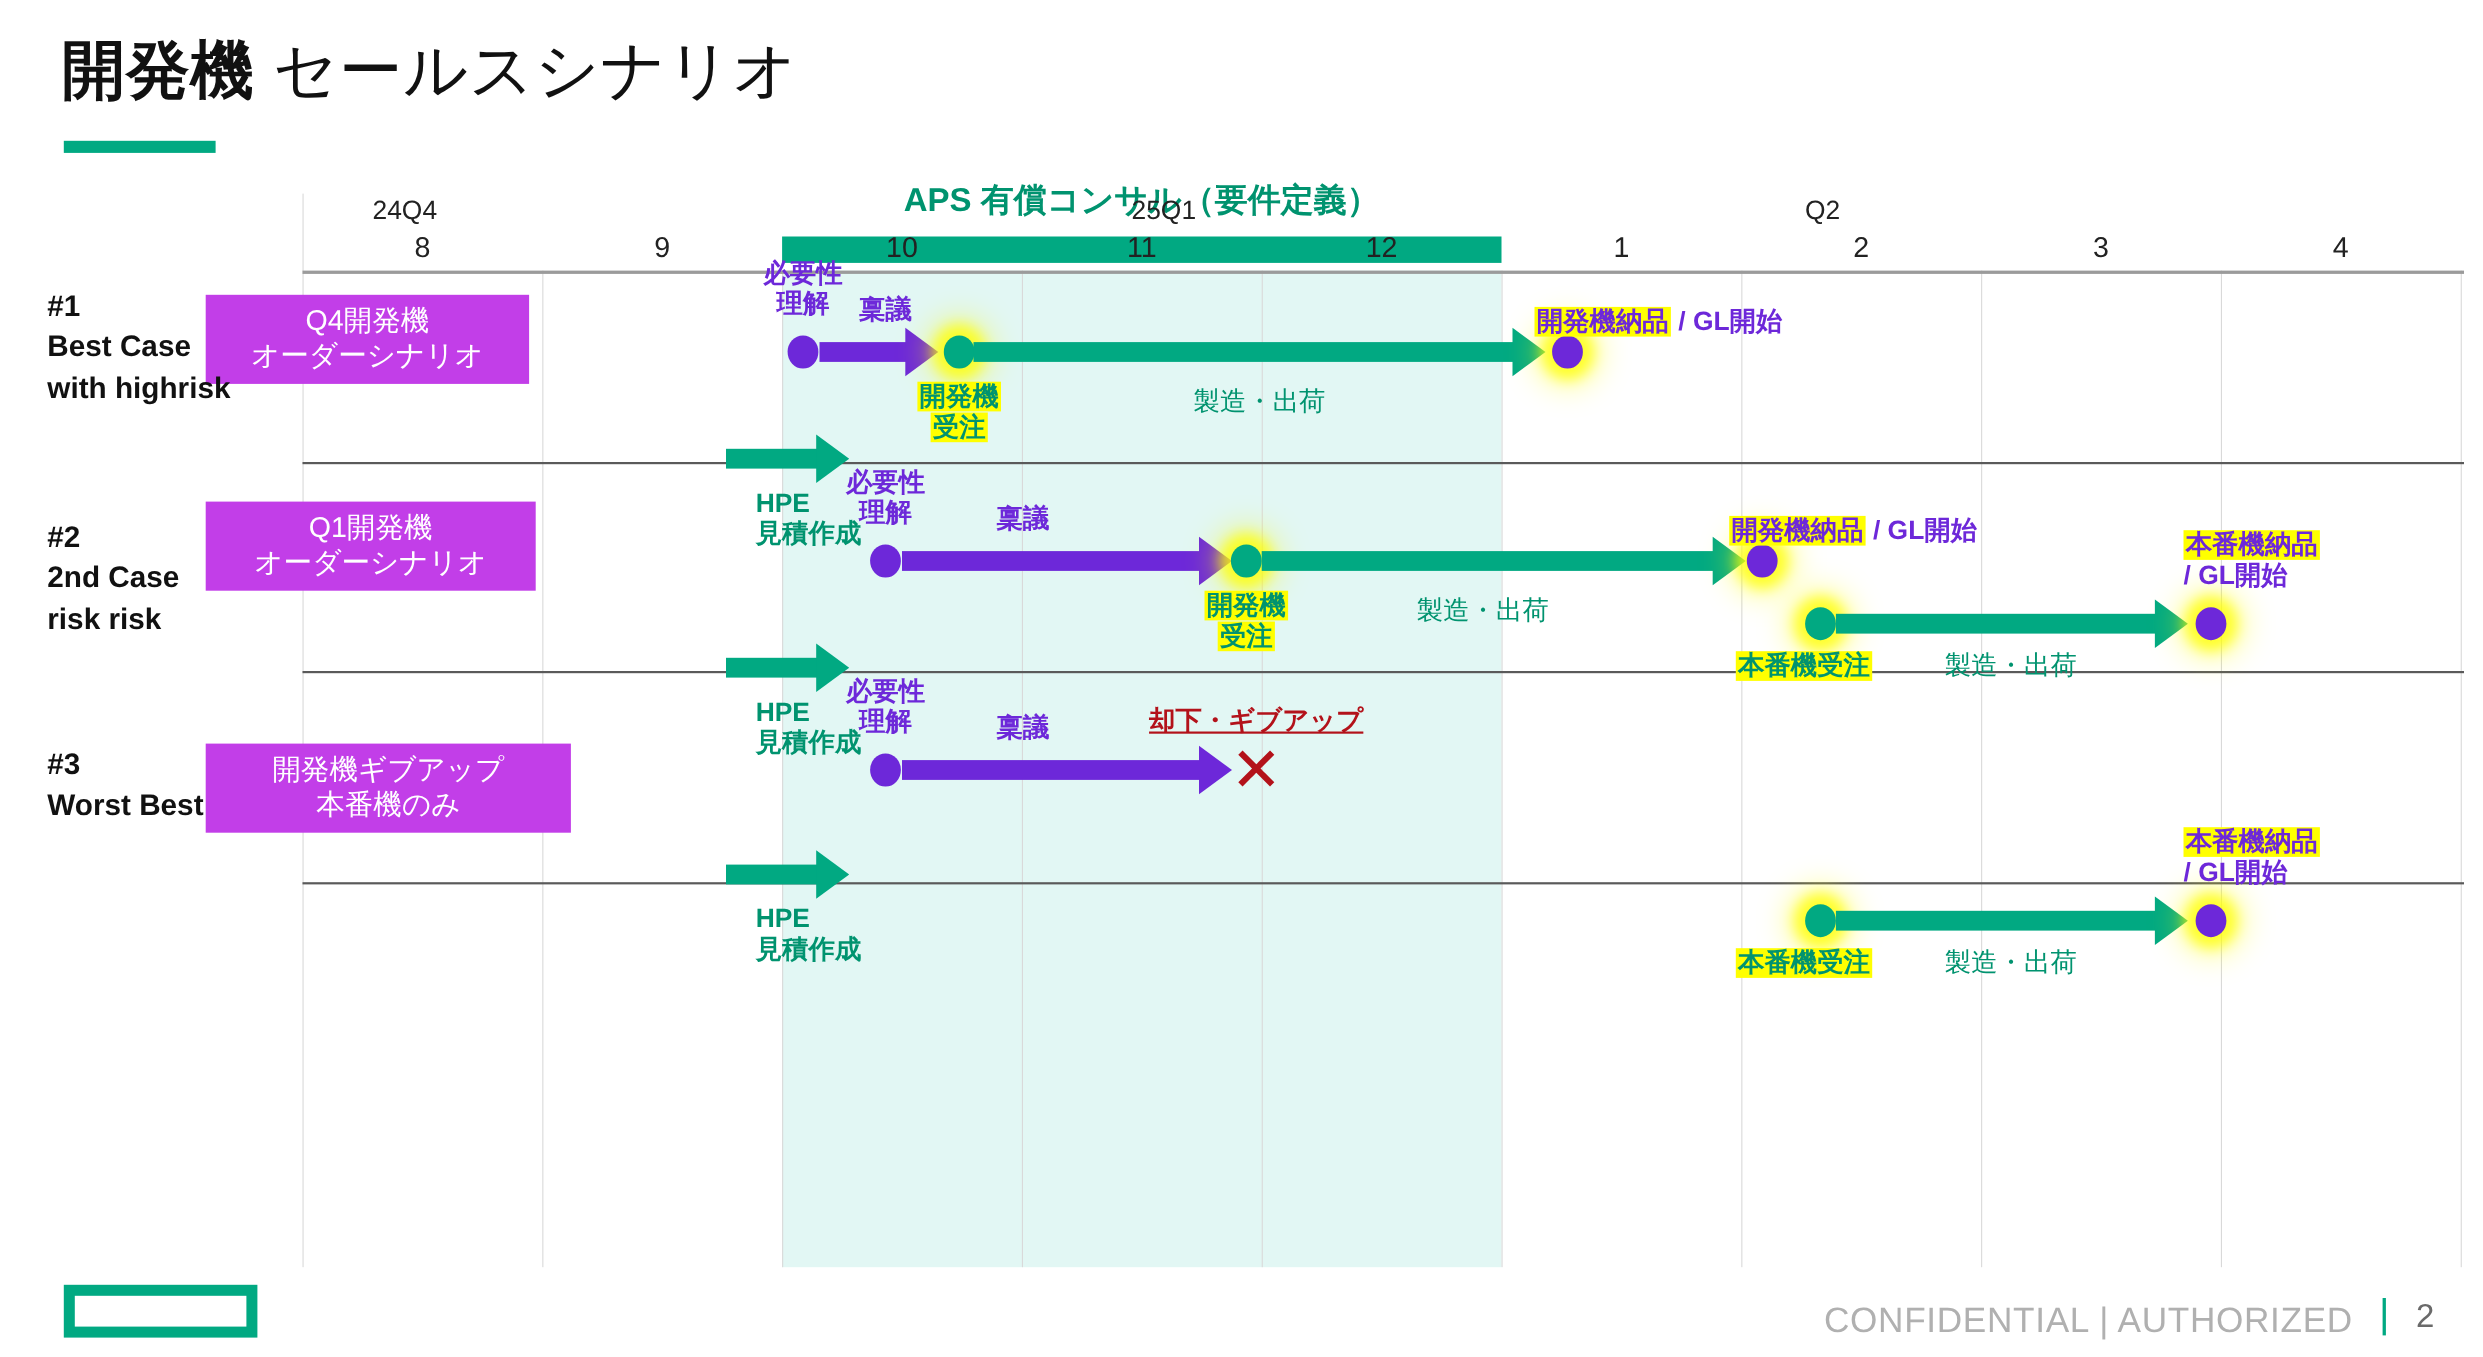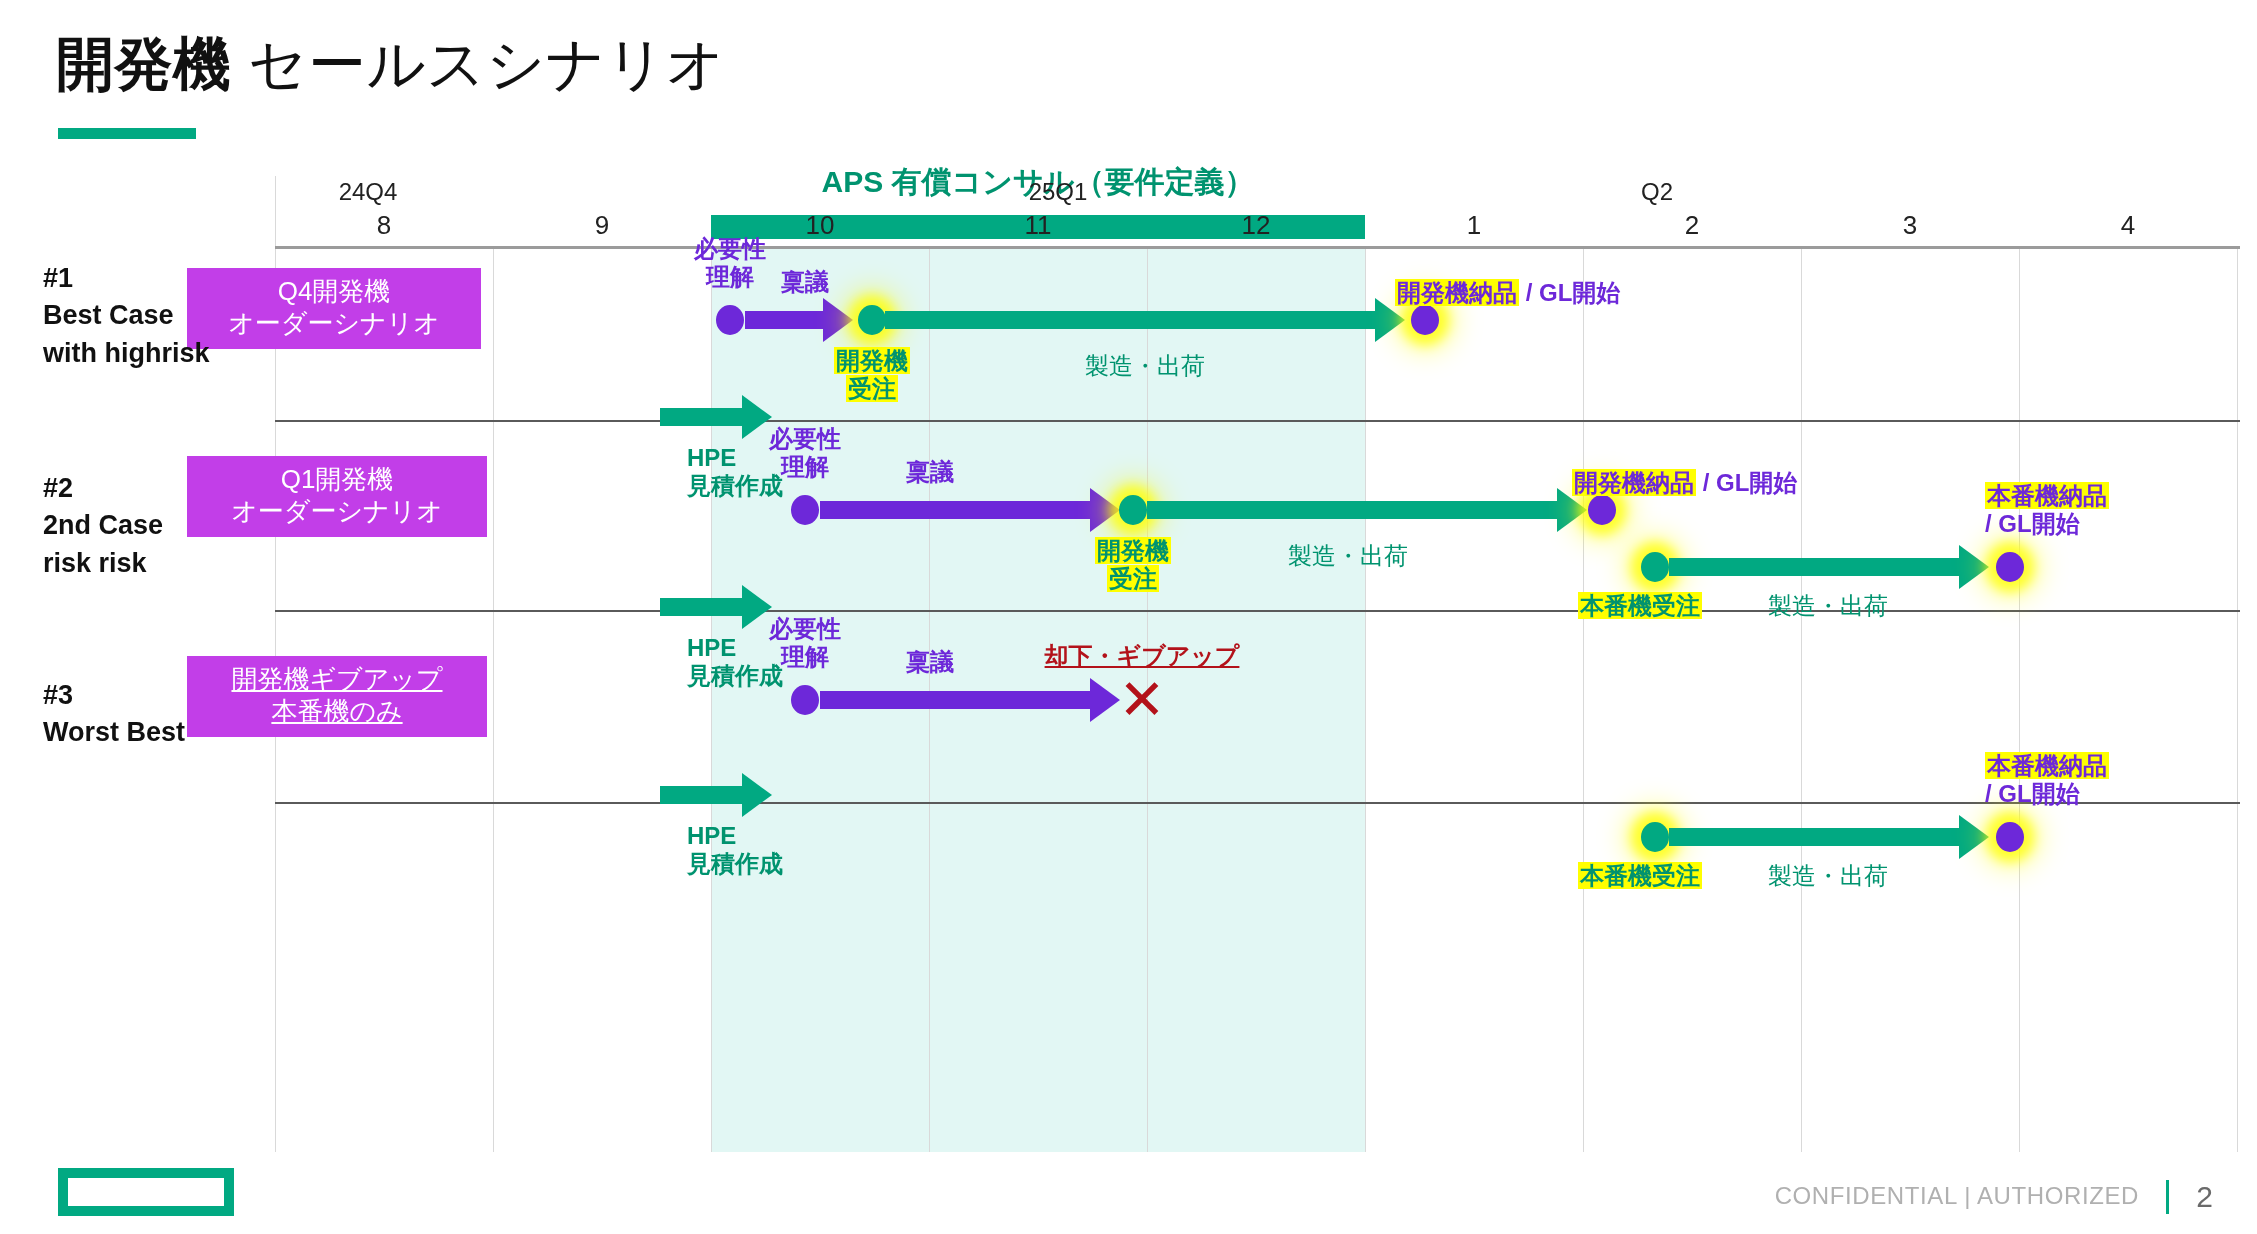--- a/index.html
+++ b/index.html
@@ -138,21 +138,21 @@
     transform:translate(-50%,-50%);line-height:1;
   }
 
   
   .logo{
     position:absolute;left:58px;top:1168px;width:176px;height:48px;
     border:10px solid var(--hpe-green);background:#fff;
   }
   .footer-text{
     position:absolute;right:118px;top:1182px;
-    color:var(--footer-gray);font-size:24px;letter-spacing:.6px;white-space:nowrap;
+    color:var(--footer-gray);font-size:32px;letter-spacing:.6px;white-space:nowrap;
   }
   .footer-sep{
     position:absolute;right:88px;top:1180px;width:3px;height:34px;background:var(--hpe-green);
   }
   .footer-page{
     position:absolute;right:44px;top:1180px;color:#6a6a6a;font-size:30px;
   }
 </style>
 </head>
 <body>
@@ -302,21 +302,21 @@
       <div><span class="hl">本番機納品</span></div>
       <div>/ GL開始</div>
     </div>
 
     <div class="rowlabel" style="left:-232px;top:298px;">
       <div>#2</div>
       <div>2nd Case</div>
       <div>risk risk</div>
     </div>
 
-    <div class="scen-box" style="left:-88px;top:484px;width:300px;text-decoration:underline;">
+    <div class="scen-box" style="left:-88px;top:504px;width:332px;">
       <div>開発機ギブアップ</div>
       <div>本番機のみ</div>
     </div>
 
     <div class="arrow green" style="left:385px;top:623px;width:112px;">
       <div class="shaft" style="width:84px;"></div>
       <div class="head"></div>
     </div>
     <div class="ann green-t" style="left:412px;top:650px;">
       <div>HPE</div>

